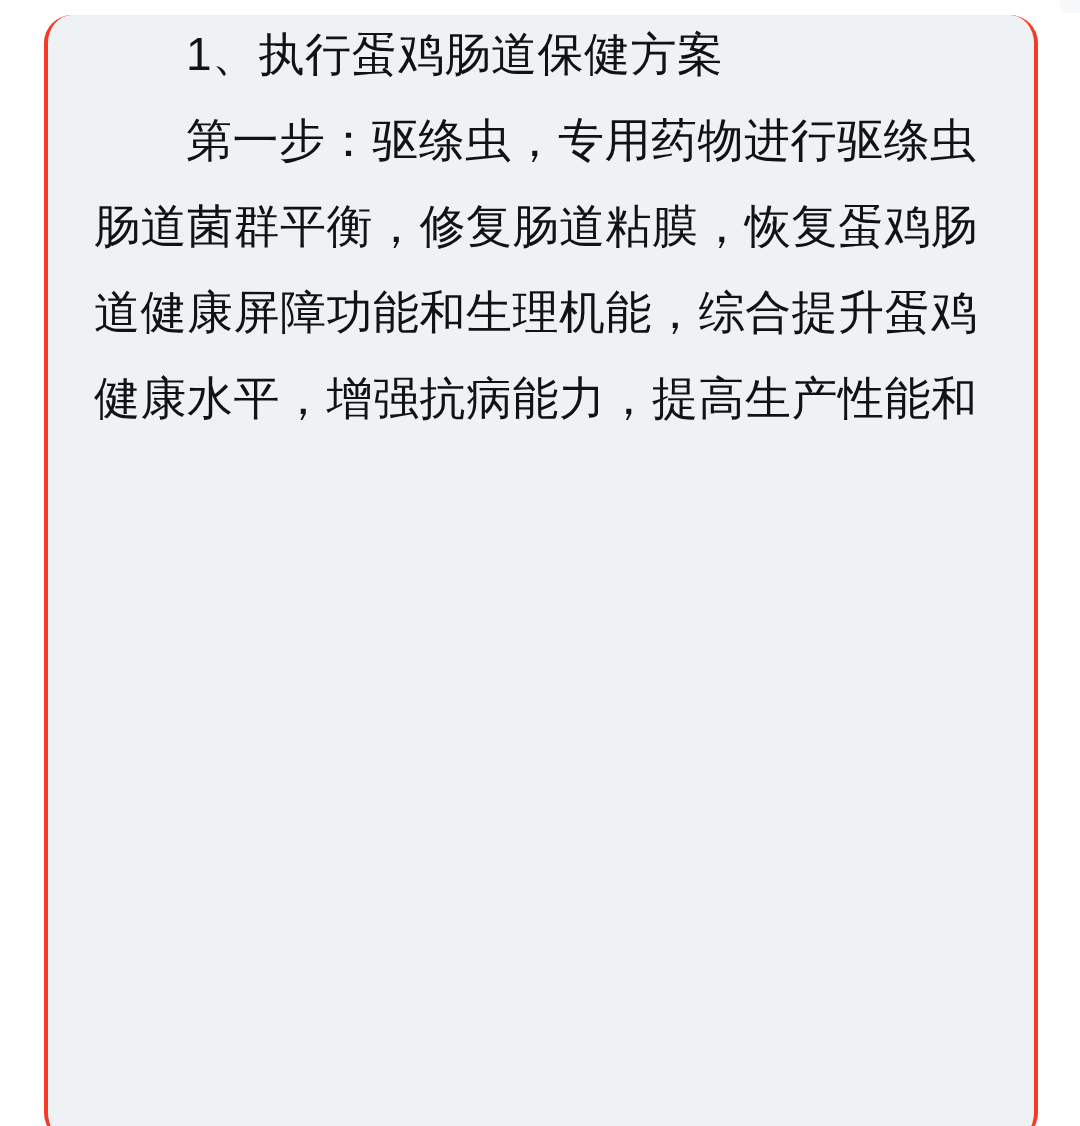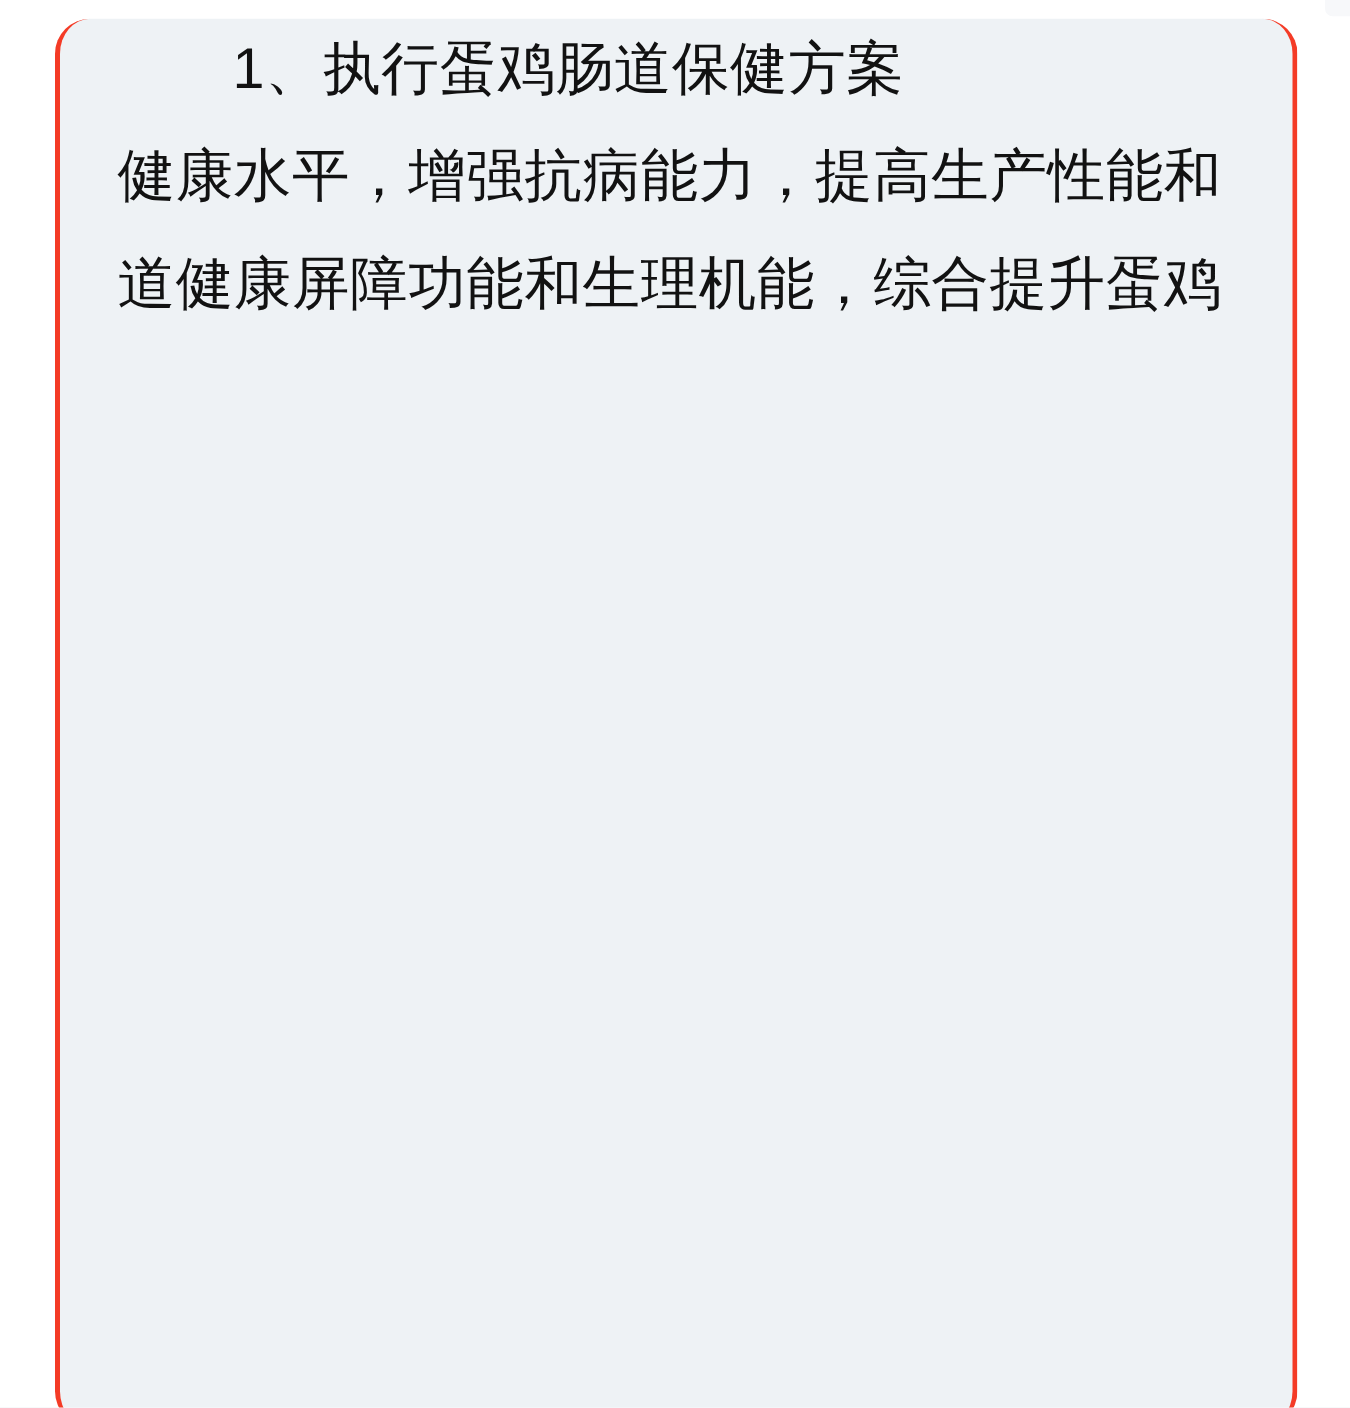--- a/index.html
+++ b/index.html
@@ -58,22 +58,24 @@
 </style>
 </head>
 <body style="--outer-bg: #ffffff; --content-bg: #eef2f5; --border-color: #f43b26; --text-color: #121212;">
 
 <div class="content-panel">
   <div class="article">
       <div class="paragraph">
         <div class="line first">1、执行蛋鸡肠道保健方案</div>
       </div>
       <div class="paragraph">
+        <div class="line first">第一步：驱绦虫，专用药物进行驱绦虫</div>
       </div>
       <div class="paragraph">
       </div>
       <div class="paragraph">
+        <div class="line">肠道菌群平衡，修复肠道粘膜，恢复蛋鸡肠</div>
+        <div class="line">道健康屏障功能和生理机能，综合提升蛋鸡</div>
         <div class="line">健康水平，增强抗病能力，提高生产性能和</div>
-        <div class="line">道健康屏障功能和生理机能，综合提升蛋鸡</div>
       </div>
     </div>
 </div>
 <div class="corner-artifact"></div>
 
 </body></html>

